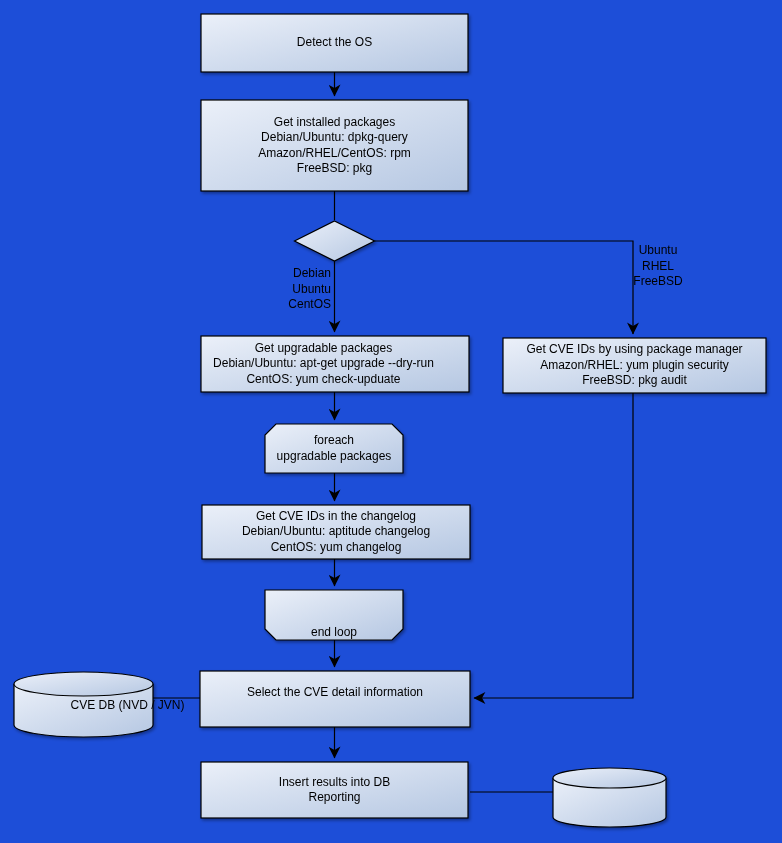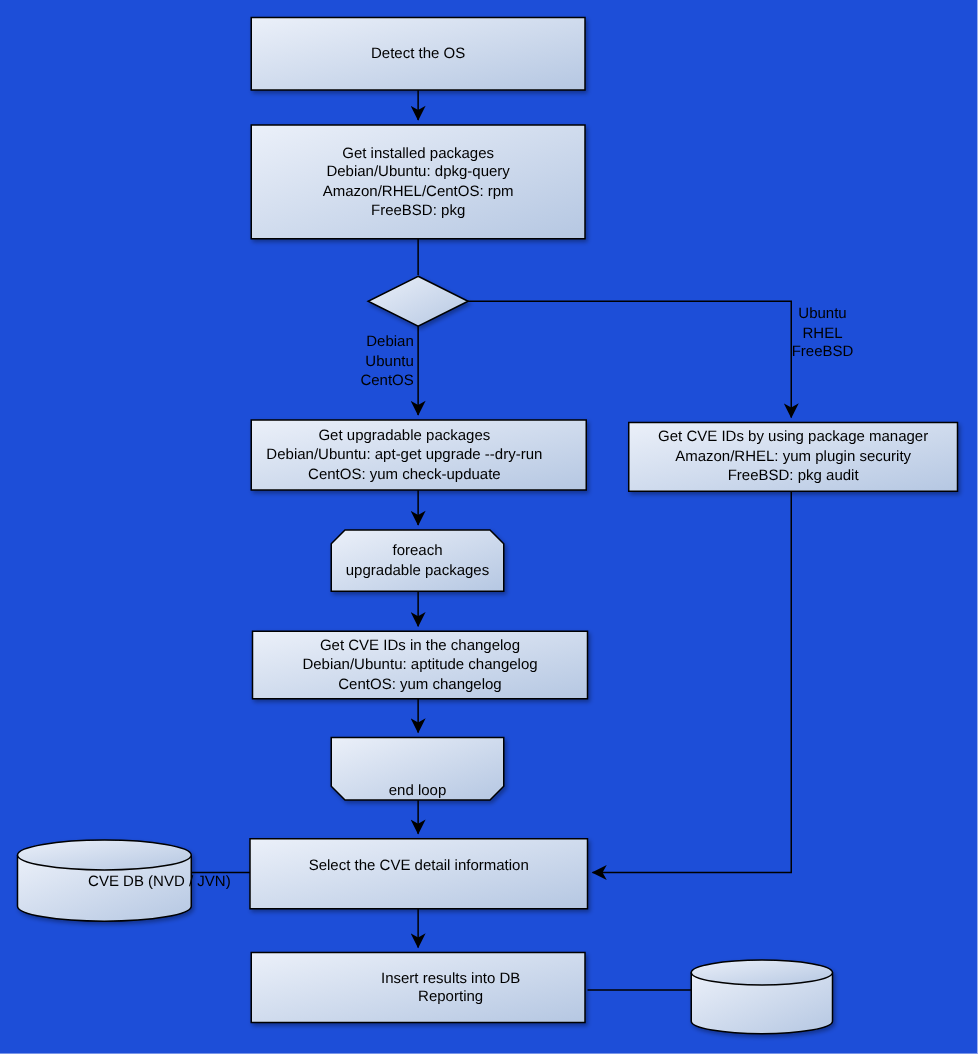--- a/index.html
+++ b/index.html
@@ -117,21 +117,21 @@
 
   <div class="node-label" style="left:265px; top:424px; width:138px; height:49px;">foreach
 upgradable packages</div>
 
   <div class="node-label" style="left:265px; top:608px; width:138px; height:50px;">end loop</div>
 
   <div class="node-label" style="left:200px; top:671px; width:270px; height:44px;">Select the CVE detail information</div>
 
   <div class="node-label" style="left:14px; top:682px; width:139px; height:48px;margin-left:44px;">CVE DB (NVD / JVN)</div>
 
-  <div class="node-label" style="left:201px; top:762px; width:267px; height:56px;margin-left:26px;">Insert results into DB
+  <div class="node-label" style="left:201px; top:762px; width:267px; height:56px;">Insert results into DB
 Reporting</div>
 
 
   <div class="edge-label align-right" style="left:271px; top:266px; width:60px;">Debian
 Ubuntu
 CentOS</div>
 
   <div class="edge-label align-center" style="left:626px; top:243px; width:64px;">Ubuntu
 RHEL
 FreeBSD</div>

